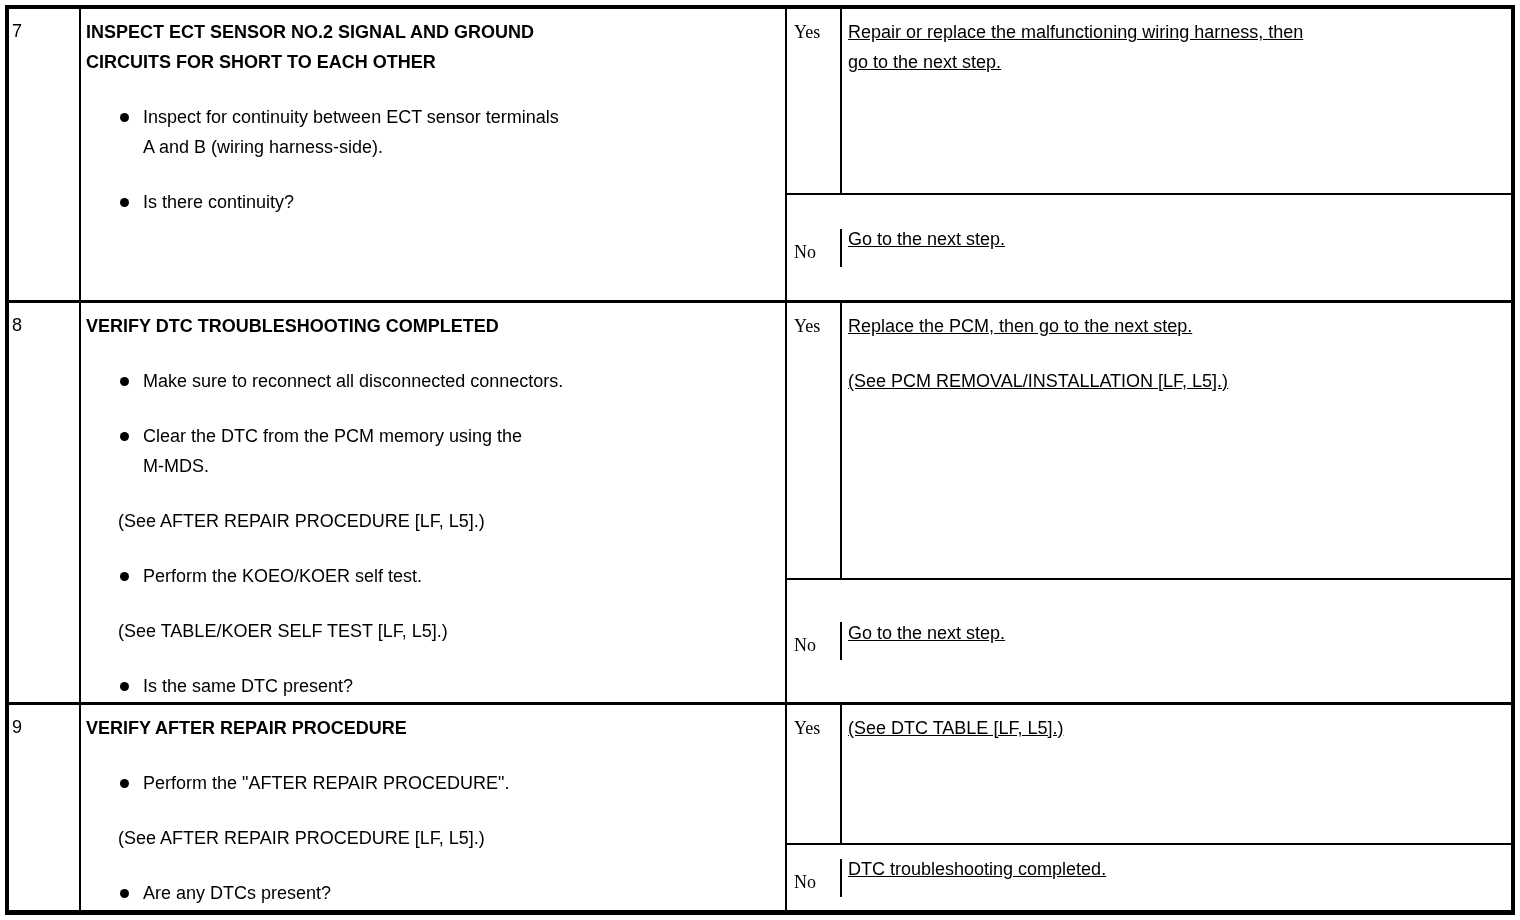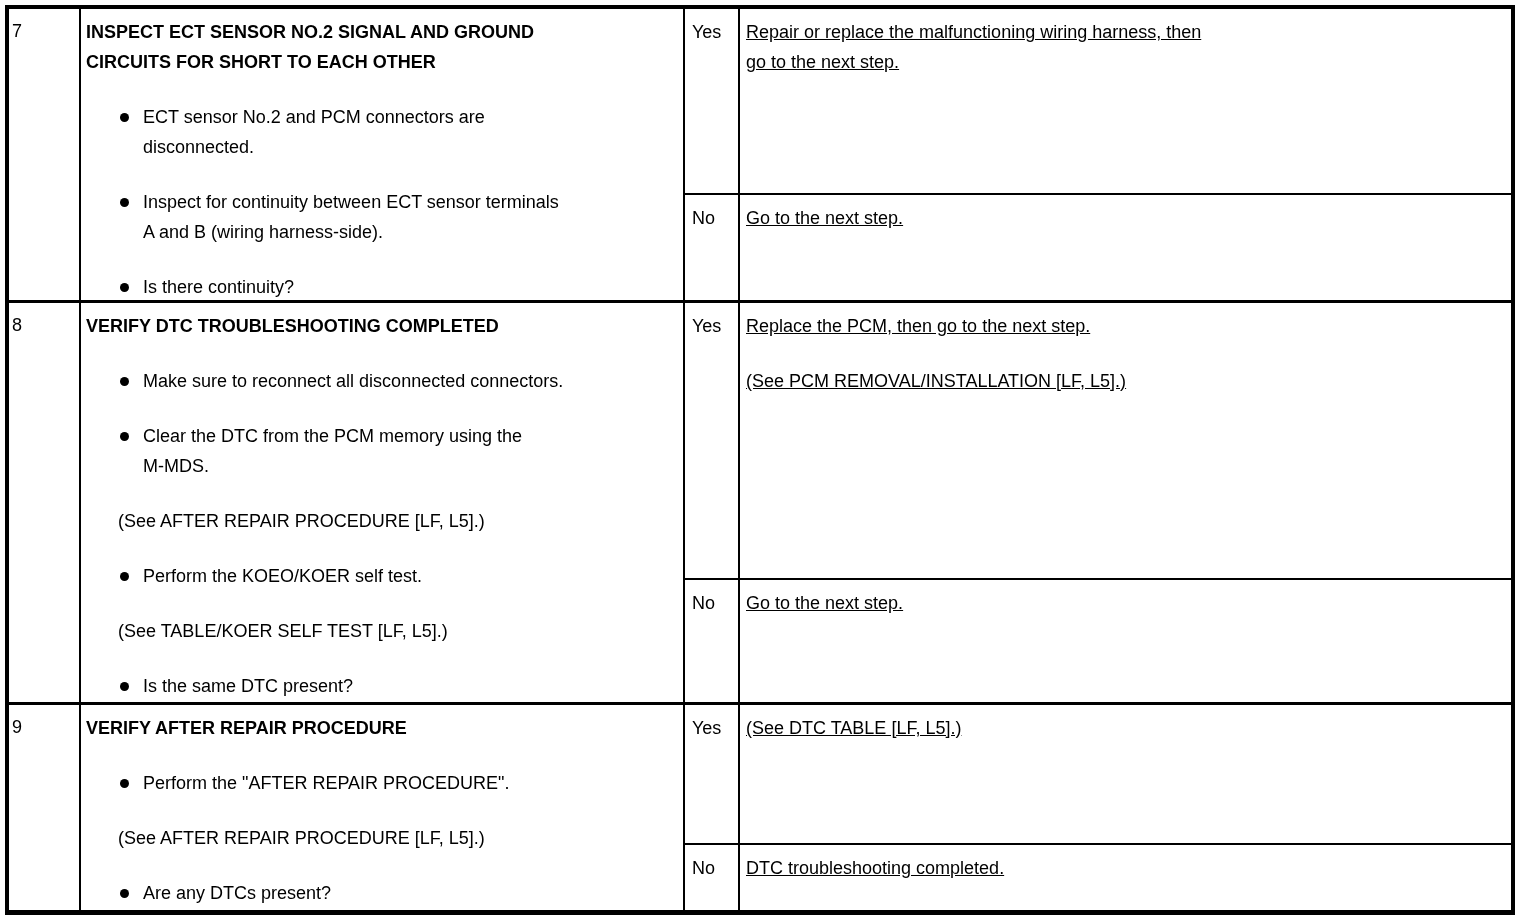--- a/index.html
+++ b/index.html
@@ -26,37 +26,38 @@
   .step-row.r7 { height: 294px; }
   .step-row.r8 { height: 402px; }
   .step-row.r9 { flex: 1; border-bottom: none; }
 
   .col-step {
     width: 72px; flex: none;
     border-right: 2px solid #000;
     padding: 7px 2px 0 3px;
   }
   .col-inspection {
-    width: 604px; flex: none;
+    width: 706px; flex: none;
     border-right: 2px solid #000;
     padding: 8px 8px 0 5px;
     overflow: hidden;
   }
   .col-results { flex: 1; display: flex; flex-direction: column; }
 
   .result-subrow { display: flex; border-bottom: 2px solid #000; overflow: hidden; }
-  .result-subrow.no-subrow { flex: 1; border-bottom: none; }
+  .result-subrow.no-subrow { flex: 1; border-bottom: none; align-items: center; }
   .result-subrow.y7 { height: 186px; }
   .result-subrow.y8 { height: 277px; }
   .result-subrow.y9 { height: 140px; }
 
   .col-answer {
     width: 55px; flex: none;
     border-right: 2px solid #000;
     padding: 8px 2px 0 7px;
+    font-family: Liberation Serif, serif;
   }
   .col-action { flex: 1; padding: 8px 8px 0 6px; overflow: hidden; }
 
   .insp-title {
     font-weight: bold;
     white-space: pre-line;
     margin-bottom: 25px;
   }
   .item { display: flex; margin: 0 0 25px 34px; }
   .dot {
@@ -77,25 +78,20 @@
 
   <div class="step-row r7">
     <div class="col-step">
       <span>7</span>
     </div>
     <div class="col-inspection">
       <div class="insp-title">INSPECT ECT SENSOR NO.2 SIGNAL AND GROUND
 CIRCUITS FOR SHORT TO EACH OTHER</div>
       <div class="item">
         <span class="dot"></span>
-        <span class="item-text">ECT sensor No.2 and PCM connectors are
-disconnected.</span>
-      </div>
-      <div class="item">
-        <span class="dot"></span>
         <span class="item-text">Inspect for continuity between ECT sensor terminals
 A and B (wiring harness-side).</span>
       </div>
       <div class="item">
         <span class="dot"></span>
         <span class="item-text">Is there continuity?</span>
       </div>
     </div>
     <div class="col-results">
       <div class="result-subrow y7">

